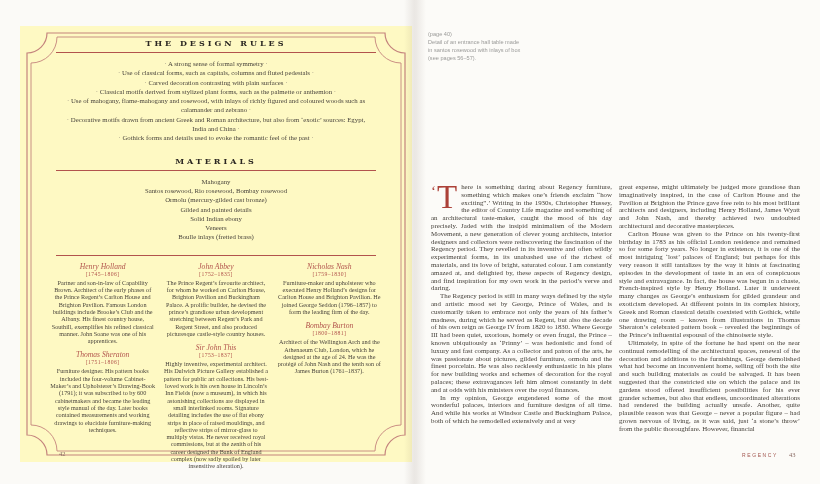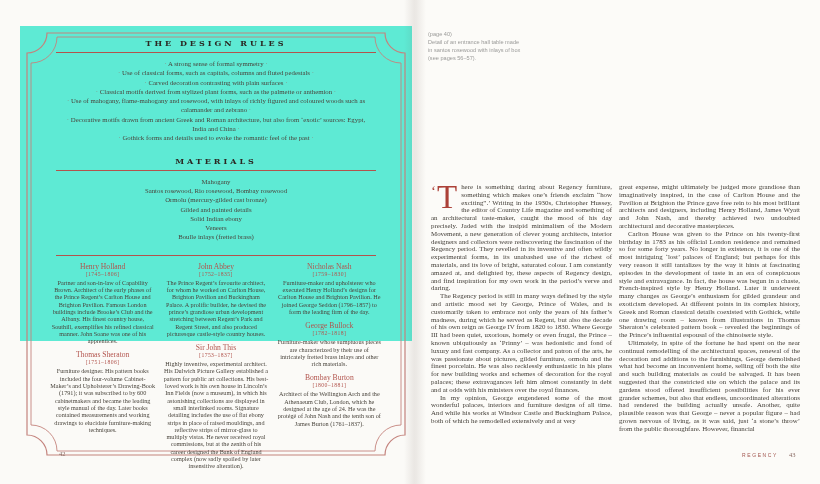--- a/index.html
+++ b/index.html
@@ -11,22 +11,22 @@
   }
   .spread{position:absolute;inset:0;}
   .spine{
     position:absolute;left:404px;top:0;width:22px;height:484px;
     background:linear-gradient(90deg, rgba(0,0,0,0) 0%, rgba(90,70,60,0.10) 45%, rgba(90,70,60,0.10) 55%, rgba(0,0,0,0) 100%);
     pointer-events:none;
   }
 
   
   .panel{
-    position:absolute;left:20px;top:26px;width:392px;height:315px;
-    background:#5eead4;
+    position:absolute;left:20px;top:26px;width:392px;height:436px;
+    background:#fef9c3;
   }
   .frame-svg{position:absolute;inset:0;}
   .panel-inner{
     position:absolute;left:30px;top:12px;right:30px;bottom:10px;
     text-align:center;
   }
   .section-title{
     font-family:"DejaVu Serif", serif;
     font-weight:bold;font-size:8px;letter-spacing:3px;color:#2b2722;
     margin:0 0 4px 0;
@@ -35,21 +35,21 @@
     height:0;border-top:1.4px solid #b2544d;margin:0 6px 6px 6px;
   }
   .rules-list{font-size:6.8px;line-height:9.3px;color:#4a453d;margin-bottom:13px;}
   .rule-item{padding:0 10px;}
   .rule-item::before{content:"·  ";color:#8d8478;}
   .rule-item::after{content:"  ·";color:#8d8478;}
   .materials-list{font-size:6.8px;line-height:9.3px;color:#4a453d;margin-bottom:13px;}
   .fig-columns{display:flex;gap:8px;text-align:center;}
   .fig-col{flex:1 1 0;}
   .fig{margin-bottom:6px;}
-  .fig-name{font-size:7.6px;line-height:9px;color:#b2544d;}
+  .fig-name{font-size:7.6px;line-height:9px;color:#b2544d;font-style:italic;}
   .fig-dates{font-size:5.7px;line-height:7px;color:#b2544d;letter-spacing:0.4px;margin-bottom:1px;}
   .fig-bio{font-size:6.2px;line-height:7.3px;color:#4a453d;}
 
   
   .right-page{position:absolute;left:415px;top:0;width:405px;height:484px;background:#fcfbf8;}
   .caption{
     position:absolute;left:13px;top:30px;width:130px;
     font-family:"Liberation Sans", sans-serif;
     font-size:5.6px;line-height:8px;color:#9a9a98;
   }
@@ -148,25 +148,20 @@
           </div>
         </div>
 
         <div class="fig-col">
           <div class="fig">
             <div class="fig-name">Nicholas Nash</div>
             <div class="fig-dates">[1759–1830]</div>
             <div class="fig-bio">Furniture-maker and upholsterer who executed Henry Holland’s designs for Carlton House and Brighton Pavilion. He joined George Seddon (1796–1857) to form the leading firm of the day.</div>
           </div>
           <div class="fig">
-            <div class="fig-name">George Bullock</div>
-            <div class="fig-dates">[1782–1818]</div>
-            <div class="fig-bio">Furniture-maker whose sumptuous pieces are characterized by their use of intricately fretted brass inlays and other rich materials.</div>
-          </div>
-          <div class="fig">
             <div class="fig-name">Bombay Burton</div>
             <div class="fig-dates">[1800–1881]</div>
             <div class="fig-bio">Architect of the Wellington Arch and the Athenaeum Club, London, which he designed at the age of 24. He was the protégé of John Nash and the tenth son of James Burton (1761–1837).</div>
           </div>
         </div>
 
       </div>
     </div>
   </div>
 

